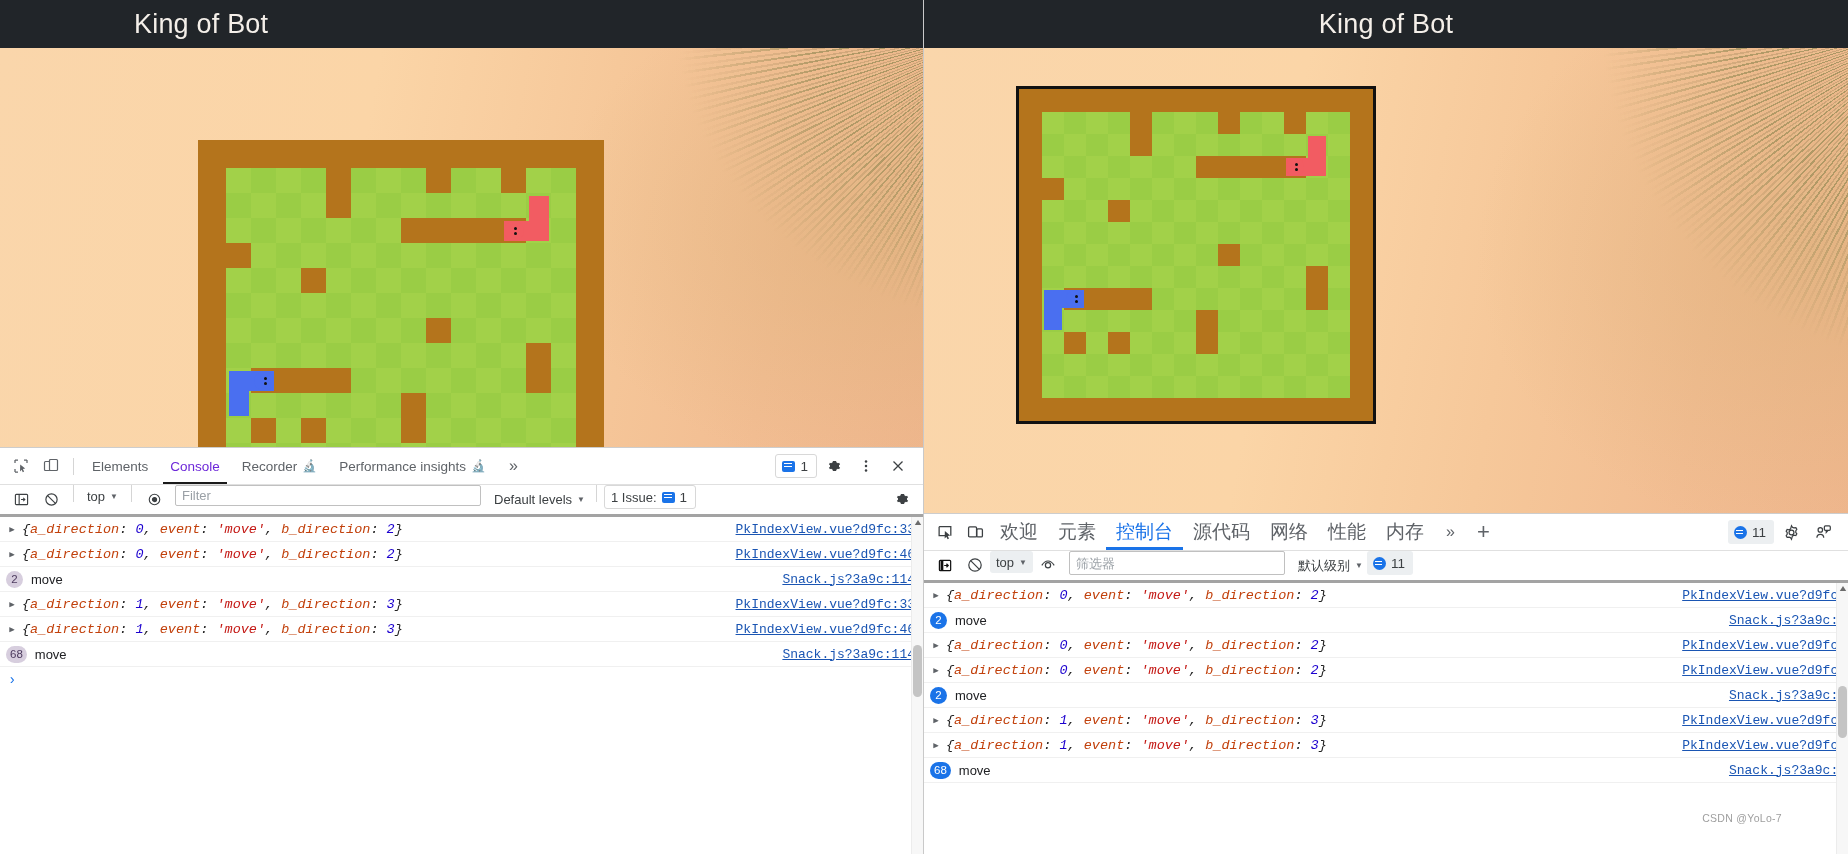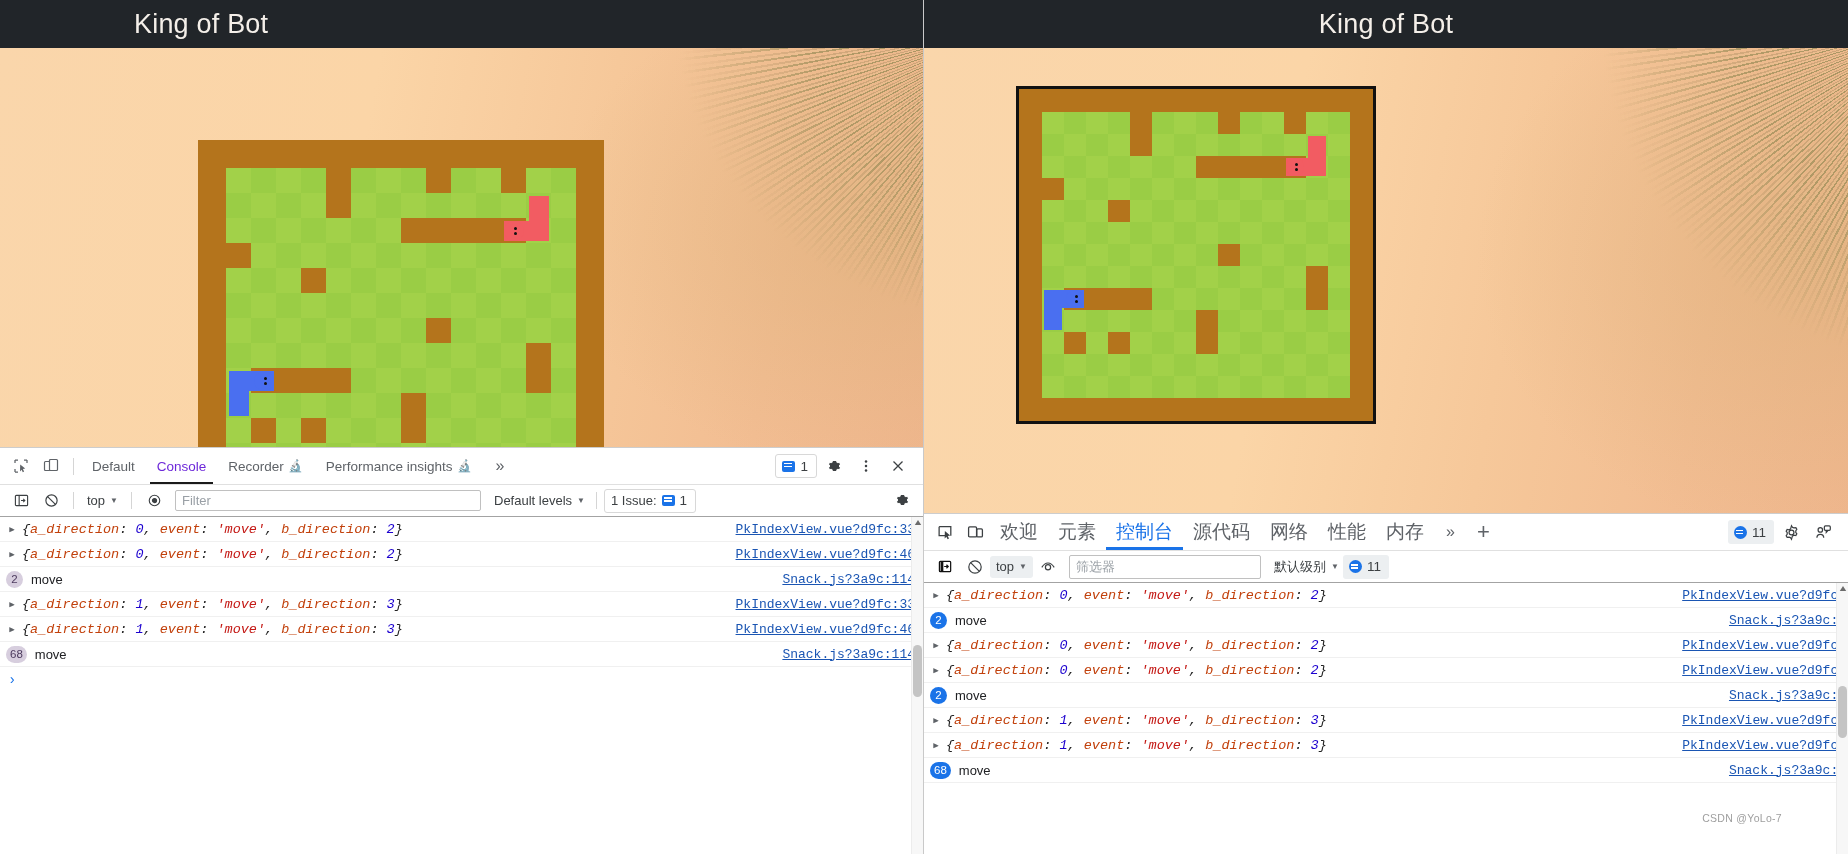--- a/index.html
+++ b/index.html
@@ -127,35 +127,35 @@
   .chip-num{ font-size:13.5px; color:#3c4043; }
   .bubble{ width:13px; height:11px; background:#1a73e8; border-radius:2px; position:relative; display:inline-block; }
   .bubble::after{ content:""; position:absolute; left:3px; top:7px; border-left:4px solid #1a73e8; border-bottom:4px solid transparent; }
   .bubble i{ position:absolute; left:2px; top:2px; width:8px; height:1.5px; background:#fff; box-shadow:0 3px 0 #fff; }
   .bubble.round{ border-radius:50%; width:13px; height:13px; }
   .bubble.round::after{ display:none; }
   .bubble.round i{ left:2.5px; top:4px; width:7px; }
 
   
   .dt-filter{
-    height:32px; display:flex; align-items:center; gap:0;
-    border-bottom:1px solid #a3a3a3; padding:0 6px; flex:0 0 auto; background:#fff;
+    height:32px; display:flex; gap:0;
+    border-bottom:3px solid #a3a3a3; padding:0 6px; flex:0 0 auto; background:#fff;
   }
   .ctx-select{
     display:flex; align-items:center; gap:5px; font-size:13px; color:#3c4043;
     padding:2px 6px; border-radius:3px; height:22px;
   }
   .ctx-select.shaded{ background:#eceff1; }
   .caret{ font-size:8px; color:#5f6368; }
   .filter-input{
     flex:0 0 auto; width:306px; height:21px; border:1px solid #c0c0c0; border-radius:2px;
     background:#fff; font-size:13px; color:#3c4043; padding:0 6px; outline:none;
     margin-left:6px;
   }
-  .pane.right .filter-input{ width:192px; height:24px; }
+  .pane.right .filter-input{ width:216px; height:24px; }
   .filter-input::placeholder{ color:#9aa0a6; }
   .levels{
     display:flex; align-items:center; gap:5px; font-size:13px; color:#3c4043;
     margin-left:9px; padding:2px 4px; white-space:nowrap;
   }
   .fgear{ margin-left:auto; }
 
   
   .console{
     flex:1 1 auto; overflow:hidden; position:relative;
@@ -433,21 +433,21 @@
         <div class="dt-icobtn">
           <svg width="16" height="16" viewBox="0 0 16 16" fill="none" stroke="#5f6368" stroke-width="1.2">
             <rect x="1.5" y="3.5" width="8" height="9" rx="1"></rect>
             <rect x="6.5" y="1.5" width="8" height="11" rx="1" fill="#fff"></rect>
           </svg>
         </div>
         <div class="dt-sep"></div>
 
         <div class="dt-tabs">
           <div class="dt-tab">
-              <span>Default</span>
+              <span>Elements</span>
             </div>
           <div class="dt-tab active">
               <span>Console</span>
             </div>
           <div class="dt-tab">
             <span>Recorder</span>
             <span class="flask">🔬</span>
           </div>
           <div class="dt-tab">
             <span>Performance insights</span>

